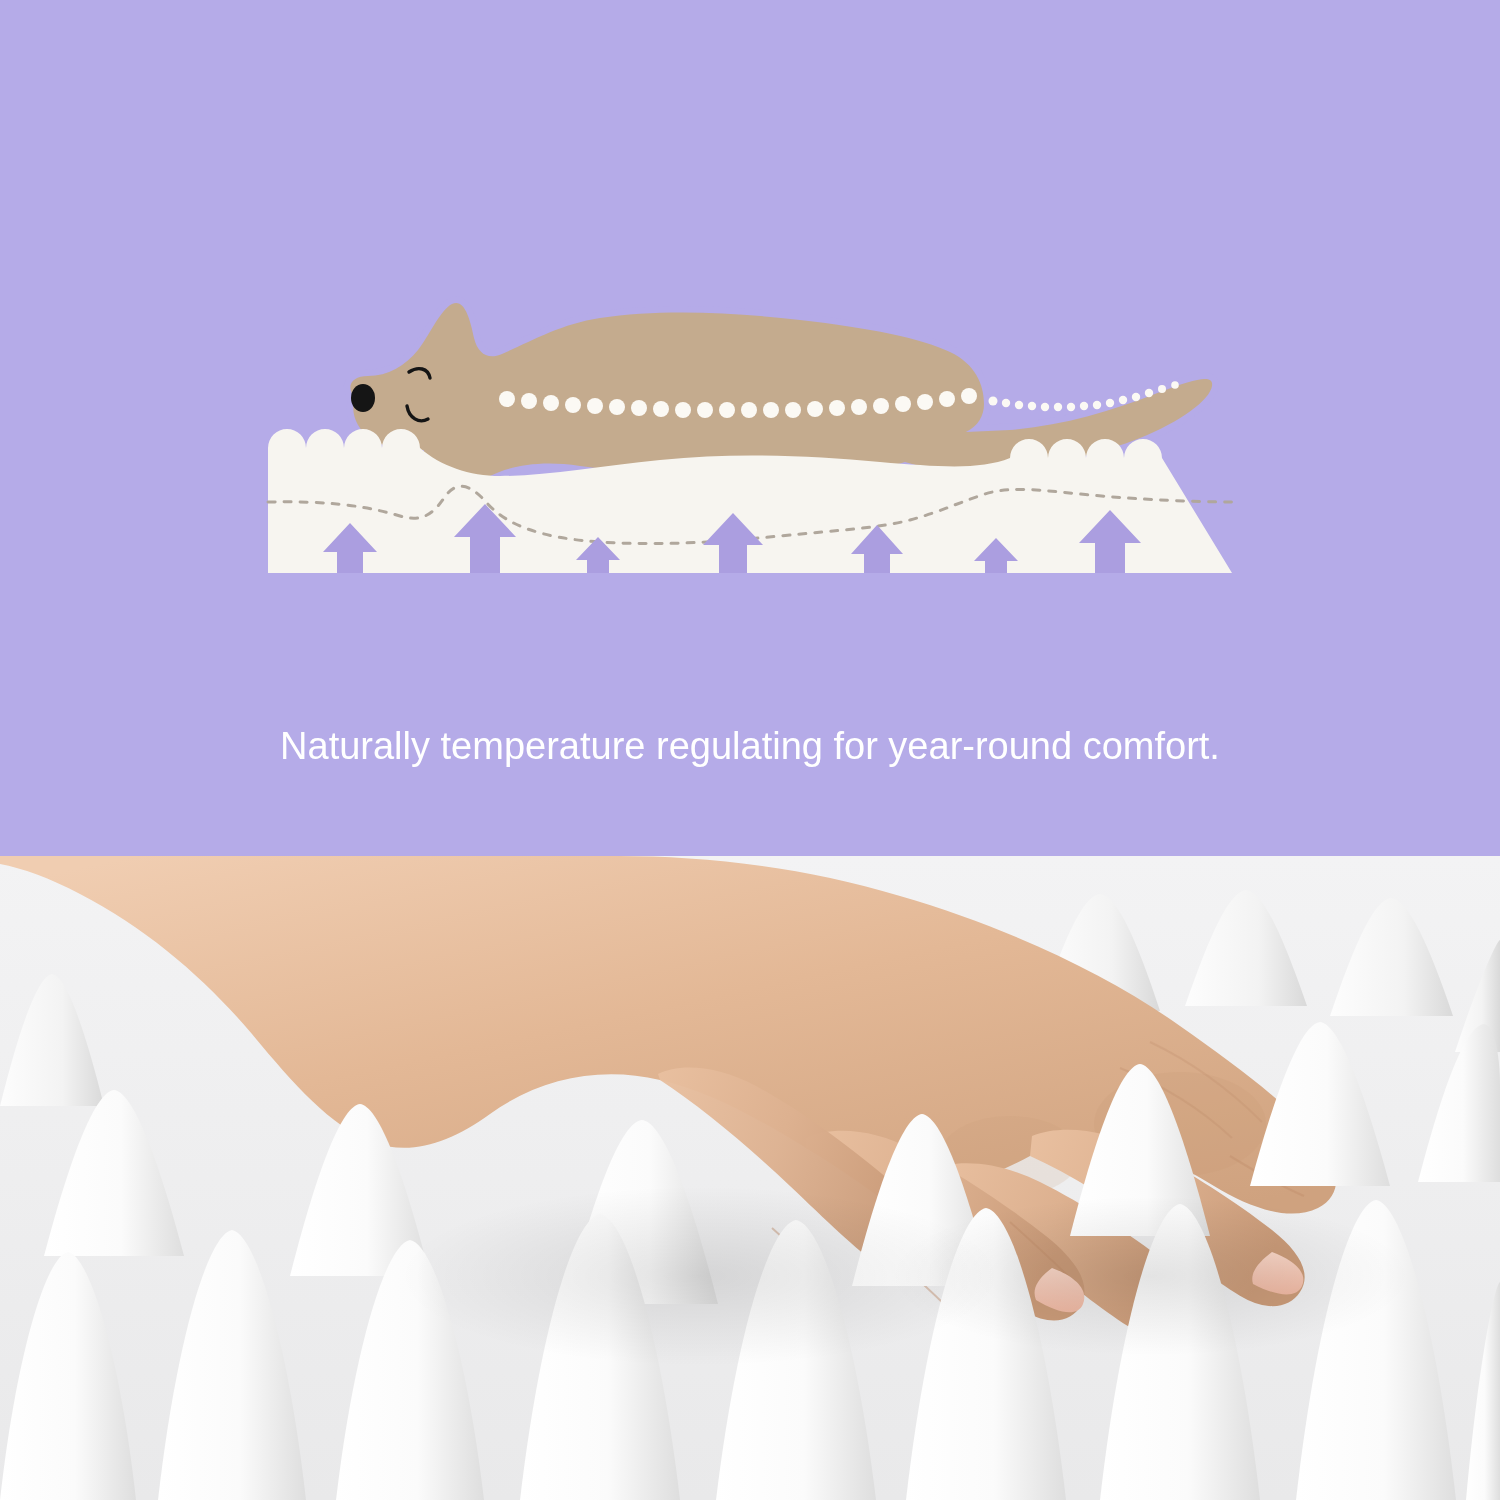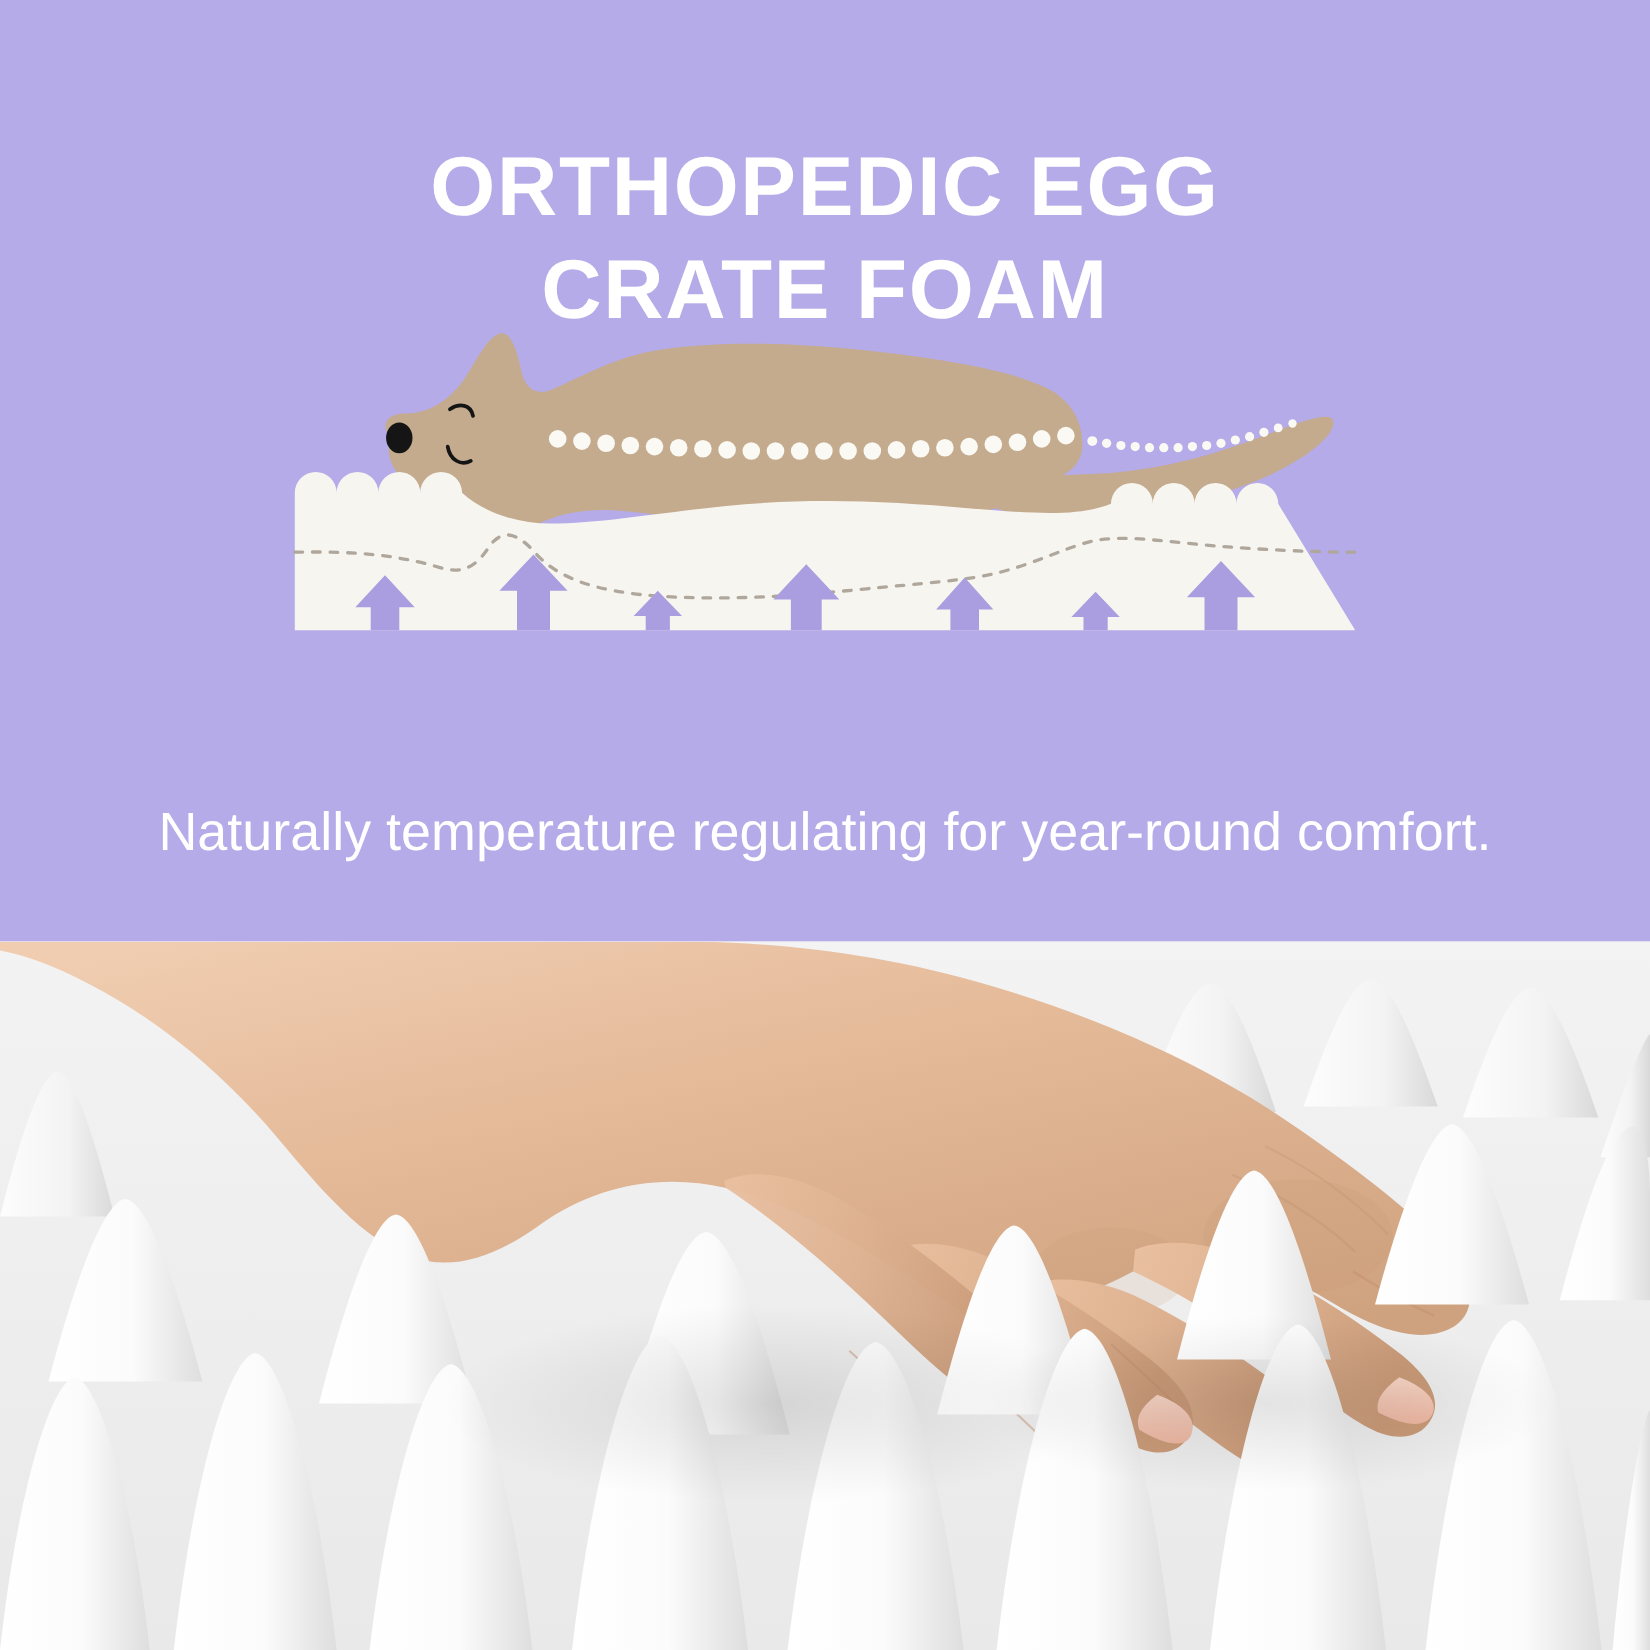--- a/index.html
+++ b/index.html
@@ -55,21 +55,21 @@
 
   #subcopy {
     position: absolute;
     left: 0;
     top: 676px;
     width: 1500px;
     text-align: center;
     color: #ffffff;
     font-family: "Liberation Sans", sans-serif;
     font-weight: normal;
-    font-size: 49px;
+    font-size: 38px;
     line-height: 64px;
   }
   #subcopy .line {
     display: block;
   }
 
   
   #photo-panel {
     position: absolute;
     left: 0;
@@ -83,22 +83,20 @@
     display: block;
   }
 </style>
 </head>
 <body>
 
 <div id="page">
 
   <section id="top-panel">
 
-    <h1 id="headline">ORTHOPEDIC EGG
-CRATE FOAM</h1>
 
     <div id="illustration">
       <svg width="1500" height="320" viewBox="0 0 1500 320" xmlns="http://www.w3.org/2000/svg">
         <defs>
 
           <clipPath id="foamClip">
             <path d="M268,168
                      a19,19 0 0 1 19,-19 a19,19 0 0 1 19,19
                      a19,19 0 0 1 19,-19 a19,19 0 0 1 19,19
                      a19,19 0 0 1 19,-19 a19,19 0 0 1 19,19

